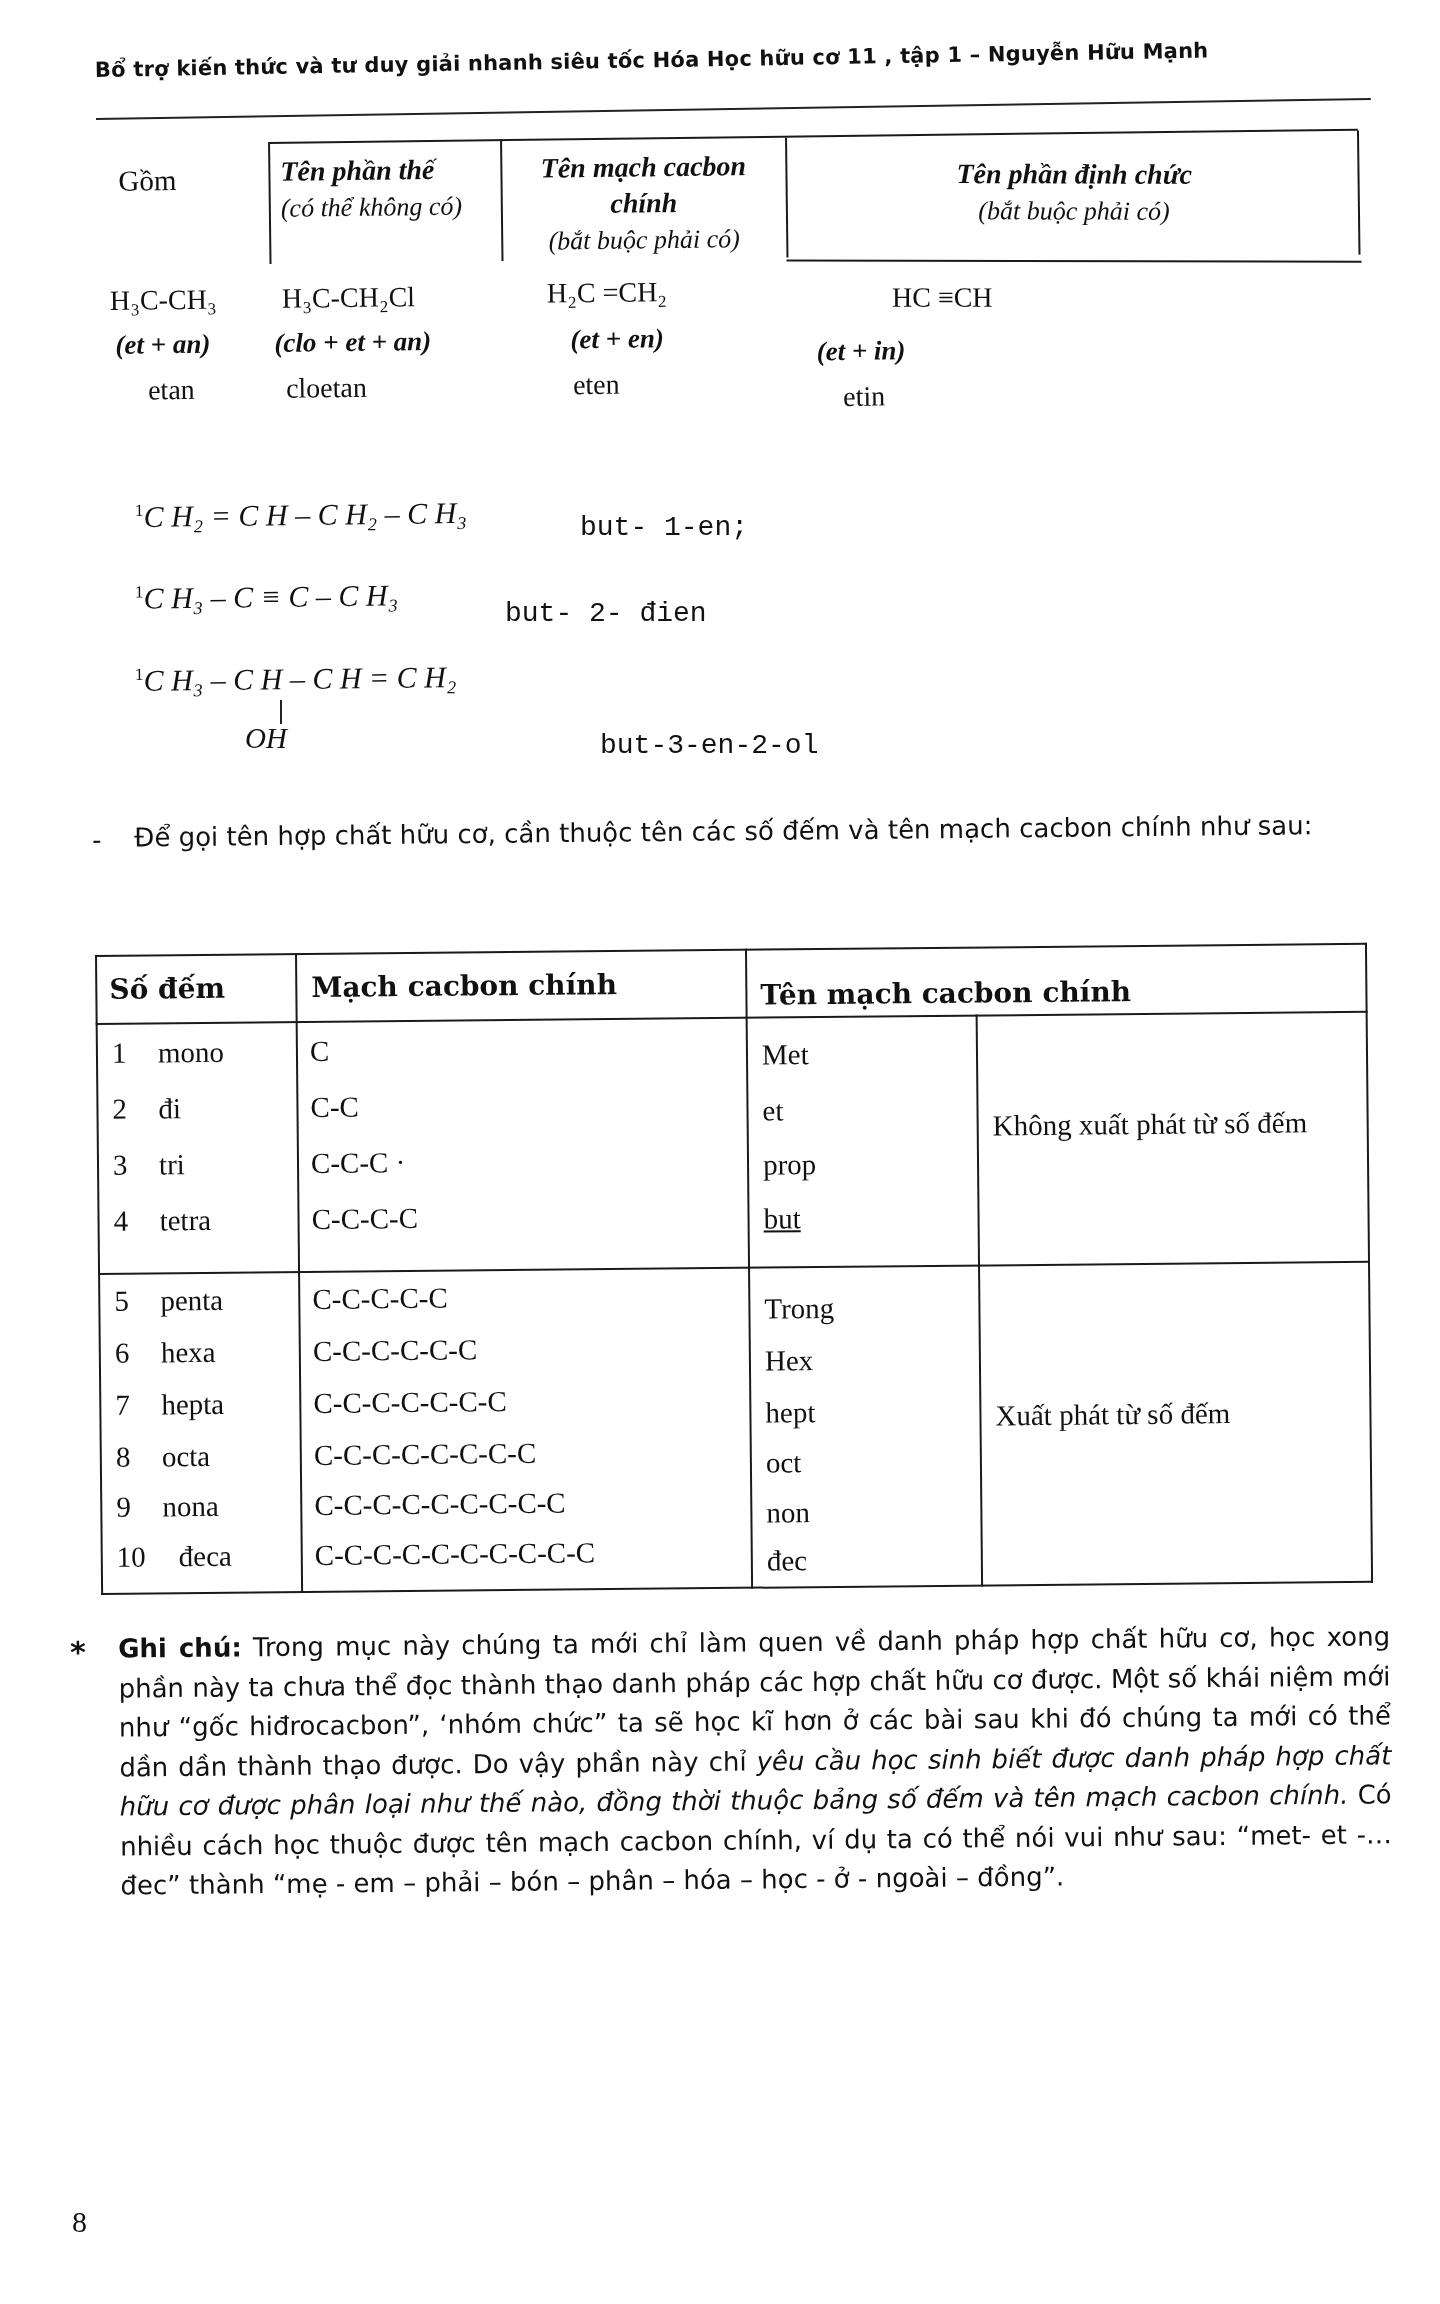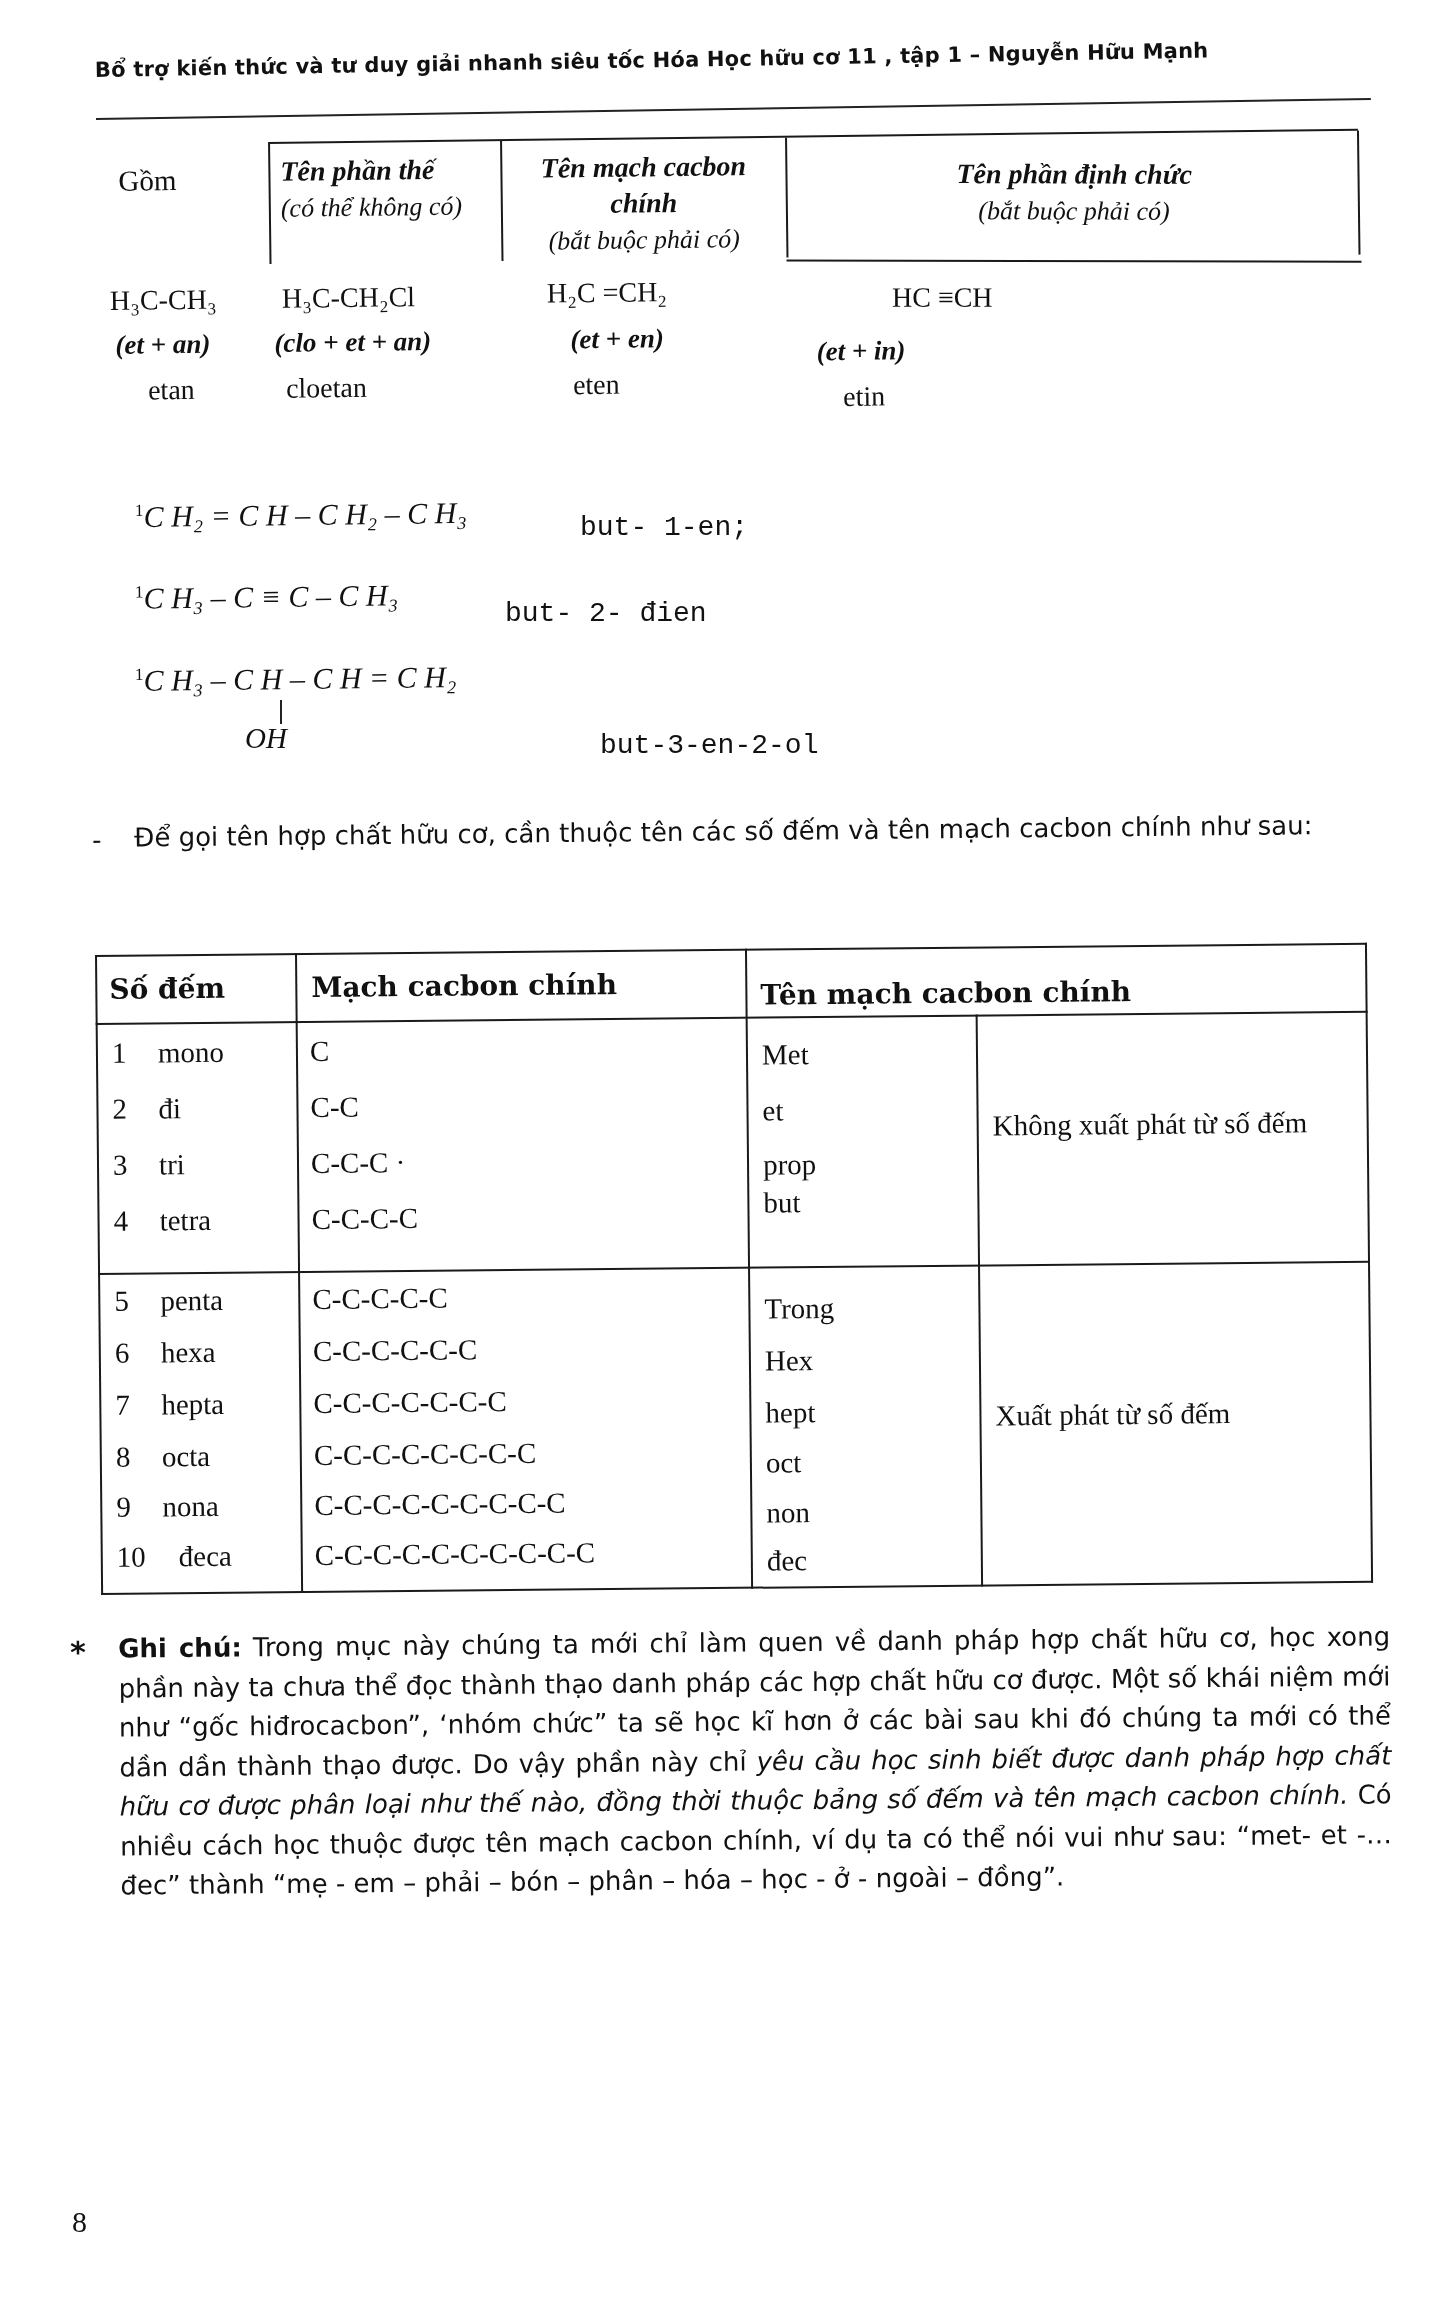--- a/index.html
+++ b/index.html
@@ -388,21 +388,21 @@
     <div class="mt-cell name-col" style="top: 146px;">et</div>
 
     <div class="mt-cell num-col" style="top: 194px;">3</div>
     <div class="mt-cell word-col" style="top: 194px;">tri</div>
     <div class="mt-cell chain-col" style="top: 194px;">C-C-C ·</div>
     <div class="mt-cell name-col" style="top: 200px;">prop</div>
 
     <div class="mt-cell num-col" style="top: 250px;">4</div>
     <div class="mt-cell word-col" style="top: 250px;">tetra</div>
     <div class="mt-cell chain-col" style="top: 250px;">C-C-C-C</div>
-    <div class="mt-cell name-col" style="top: 238px;">but</div>
+    <div class="mt-cell name-col" style="top: 254px; text-decoration: underline;">but</div>
 
     <div class="note-col" style="top: 160px;">Không xuất phát từ số đếm</div>
 
     <div class="mt-cell num-col" style="top: 330px;">5</div>
     <div class="mt-cell word-col" style="top: 330px;">penta</div>
     <div class="mt-cell chain-col" style="top: 330px;">C-C-C-C-C</div>
     <div class="mt-cell name-col" style="top: 344px;">Trong</div>
 
     <div class="mt-cell num-col" style="top: 382px;">6</div>
     <div class="mt-cell word-col" style="top: 382px;">hexa</div>

